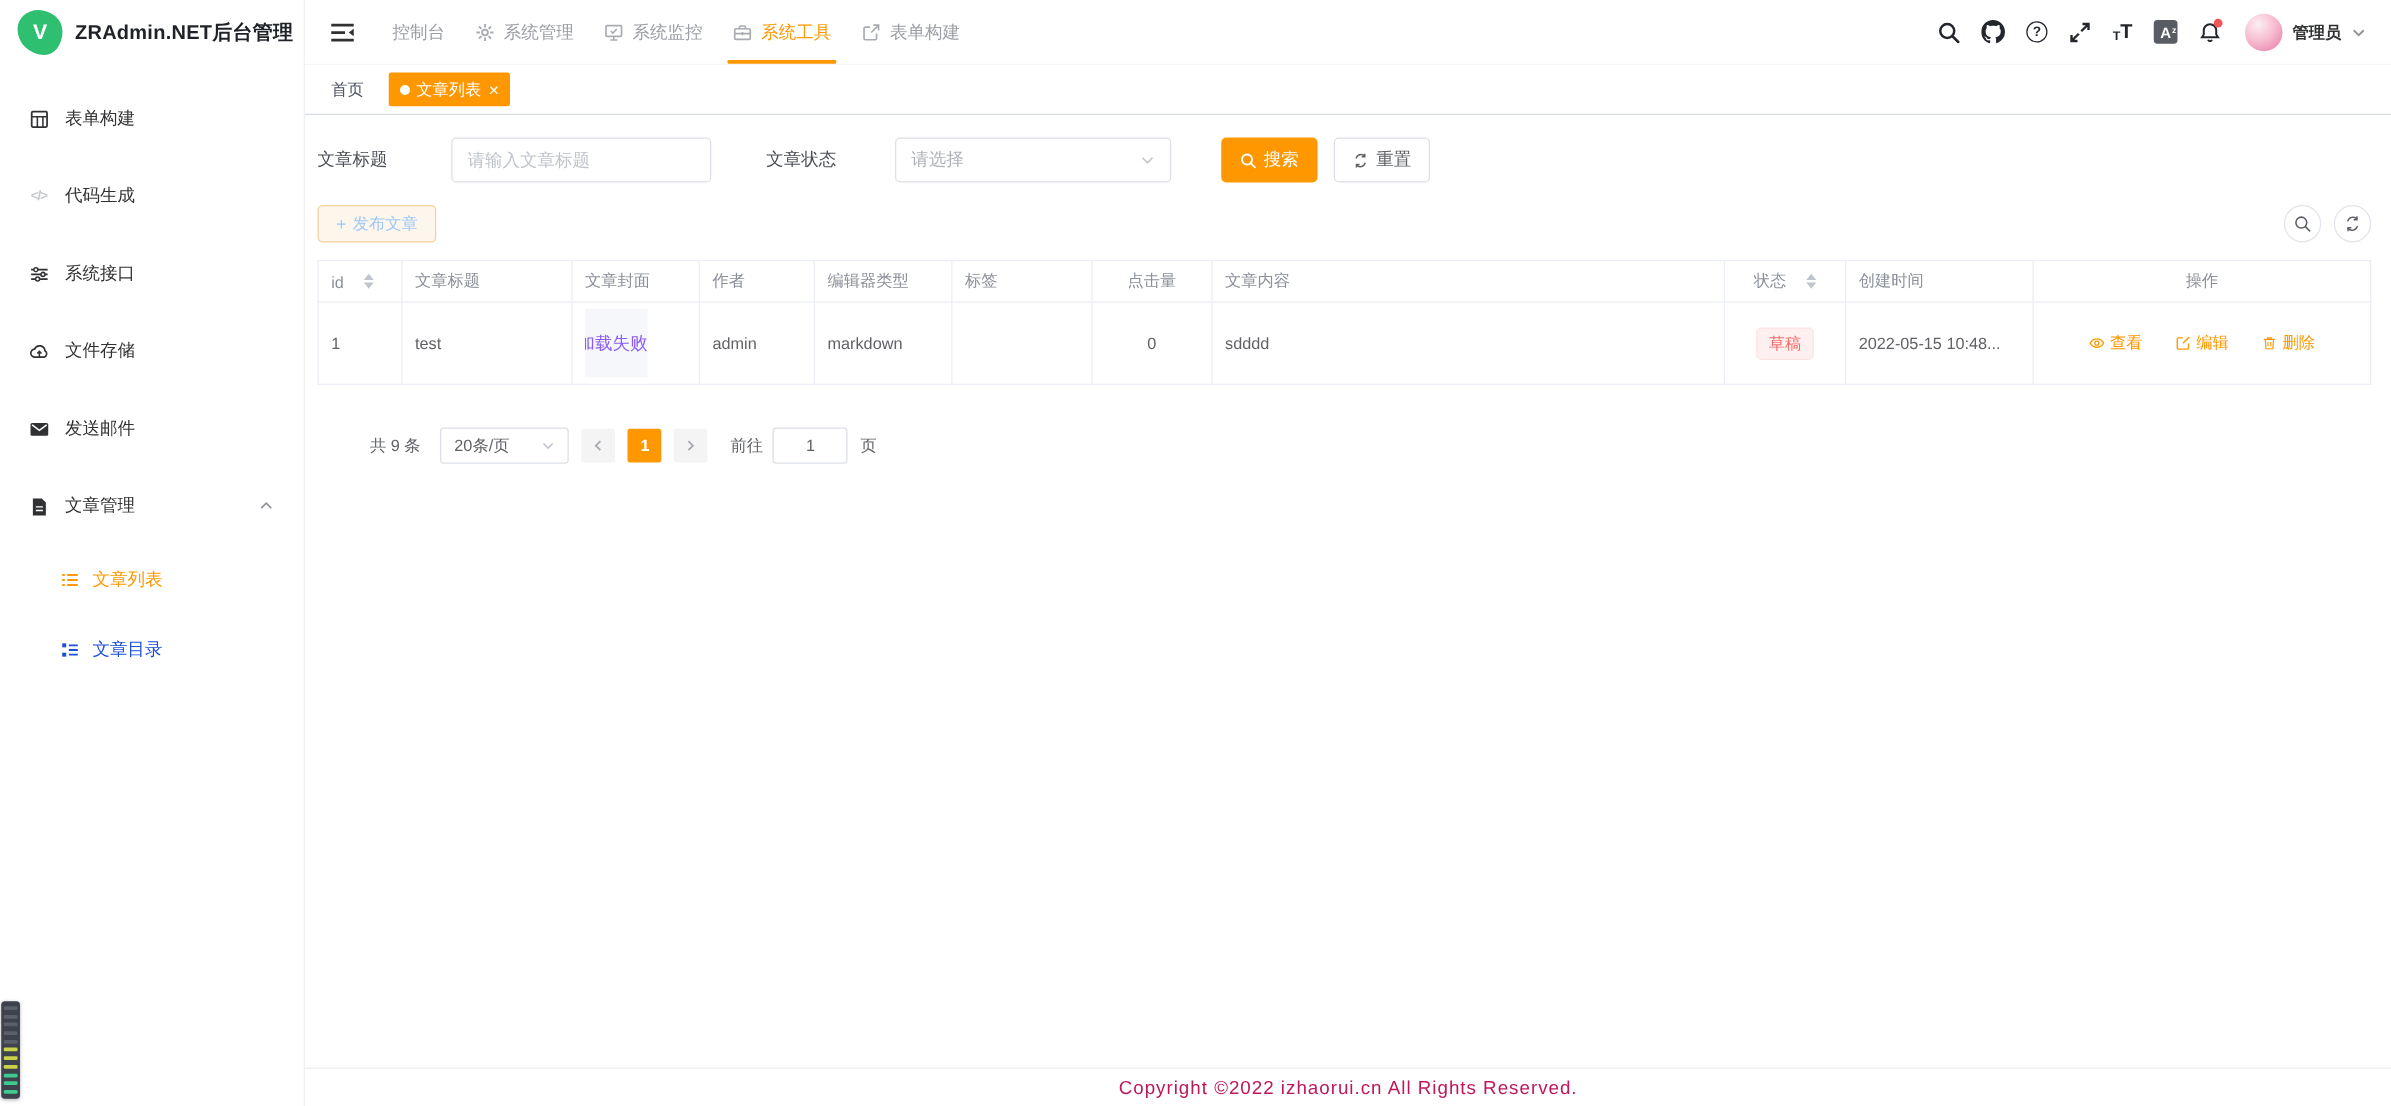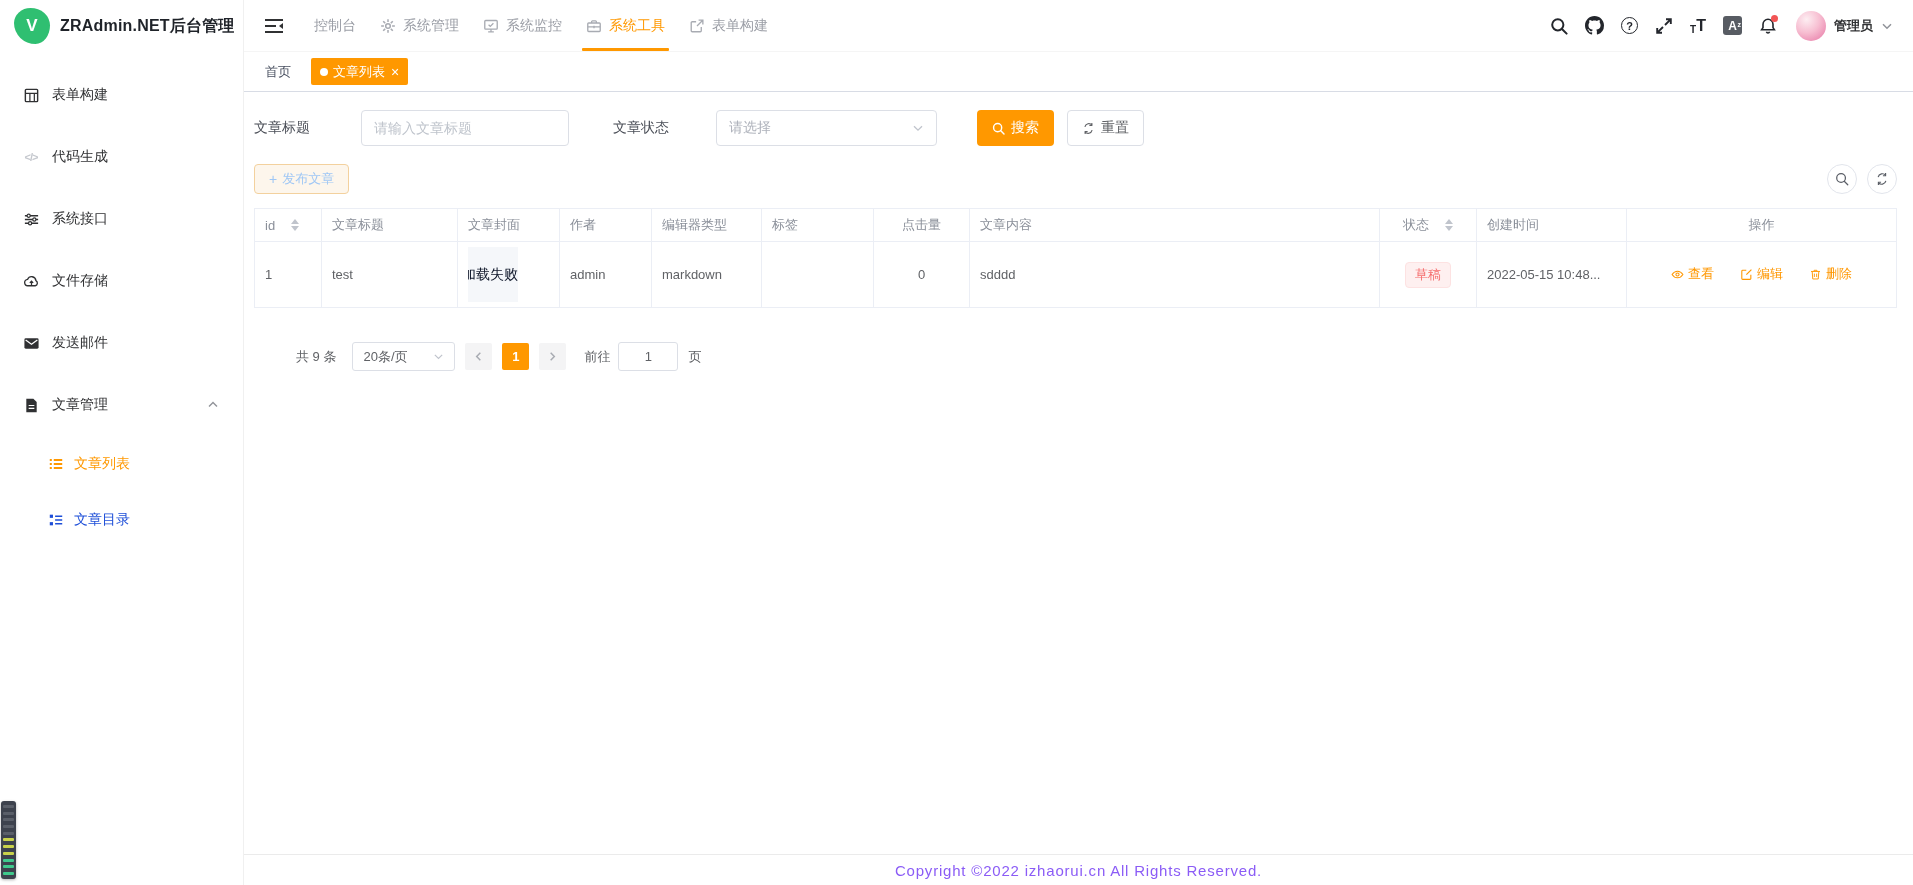--- a/index.html
+++ b/index.html
@@ -114,21 +114,21 @@
   table.grid { width:100%; margin-top:14px; border-collapse:collapse; table-layout:fixed; }
   .grid th, .grid td { border:1px solid #ebeef5; font-weight:normal; }
   .grid th { height:33px; font-size:13px; color:#8a8f99; text-align:left; padding:0 10px; }
   .grid td { height:66px; font-size:13px; color:#606266; padding:0 10px; }
   .grid th.center, .grid td.center { text-align:center; }
   .th-flex { display:inline-flex; align-items:center; gap:16px; cursor:pointer; }
   .caret-wrap { display:inline-flex; flex-direction:column; }
   .caret { width:0; height:0; border-left:4px solid transparent; border-right:4px solid transparent; }
   .caret.up { border-bottom:5px solid #c0c4cc; margin-bottom:2px; }
   .caret.down { border-top:5px solid #c0c4cc; }
-  .cover-broken { width:50px; height:55px; background:#f5f7fa; color:#0f172a;
+  .cover-broken { width:50px; height:55px; background:#f5f7fa; color:#8b5cf6;
     font-size:14px; overflow:hidden; white-space:nowrap; display:flex; align-items:center;
     text-indent:-6px; }
   .tag-draft { display:inline-block; padding:3px 9px; background:#fef0f0;
     border:1px solid #fde2e2; border-radius:4px; color:#f56c6c; font-size:13px; }
   .ops { display:inline-flex; gap:26px; }
   .op-link { display:inline-flex; align-items:center; gap:4px; color:#ff9700;
     font-size:13px; cursor:pointer; }
 
   
   .pagination { margin-top:34px; margin-left:42px; display:flex; align-items:center;
@@ -143,21 +143,21 @@
     align-items:center; justify-content:center; }
   .pg-btn.page-num { background:#ff9800; color:#fff; font-weight:bold; font-size:13px;
     font-family:inherit; }
   .pg-goto-label { margin-left:18px; }
   .pg-goto-input { width:60px; height:29px; margin-left:8px; border:1px solid #dcdfe6;
     border-radius:3px; text-align:center; font-size:13px; color:#606266; outline:none;
     font-family:inherit; }
   .pg-unit { margin-left:10px; }
 
   .footer { height:31px; border-top:1px solid #ebebeb; display:flex; align-items:center;
-    justify-content:center; color:#8b5cf6; font-size:15px; letter-spacing:.8px; }
+    justify-content:center; color:#be185d; font-size:15px; letter-spacing:.8px; }
 
   svg { display:block; }
 </style>
 </head>
 <body>
 
 <div class="app">
 
   <aside class="sidebar">
     <div class="logo-row">

